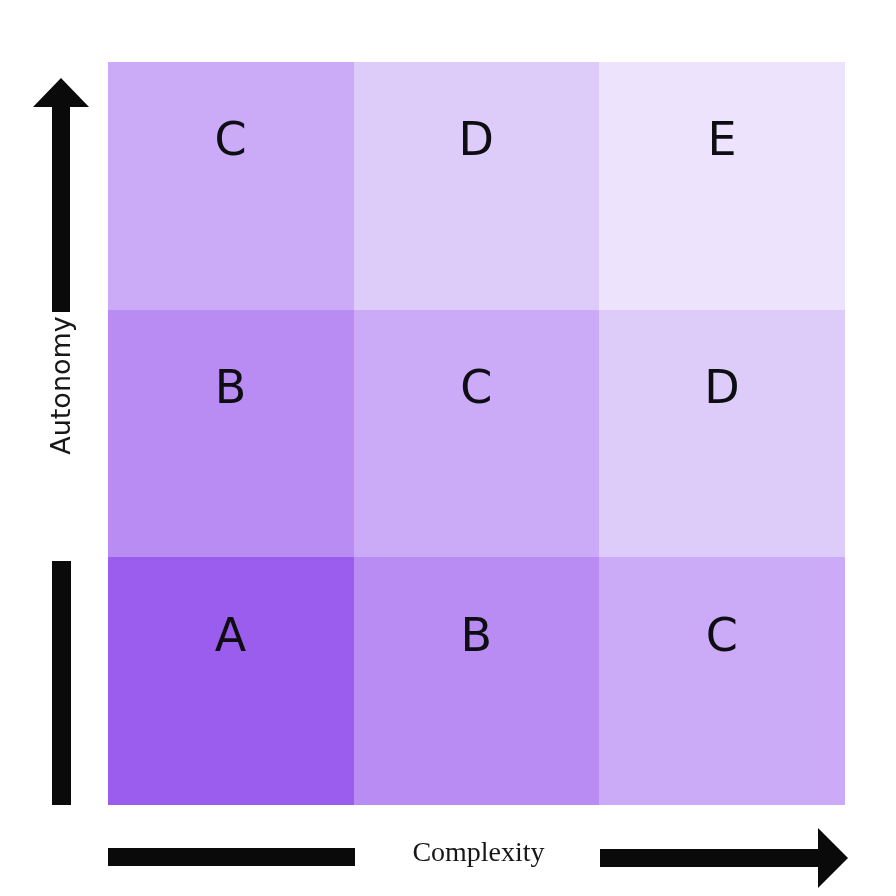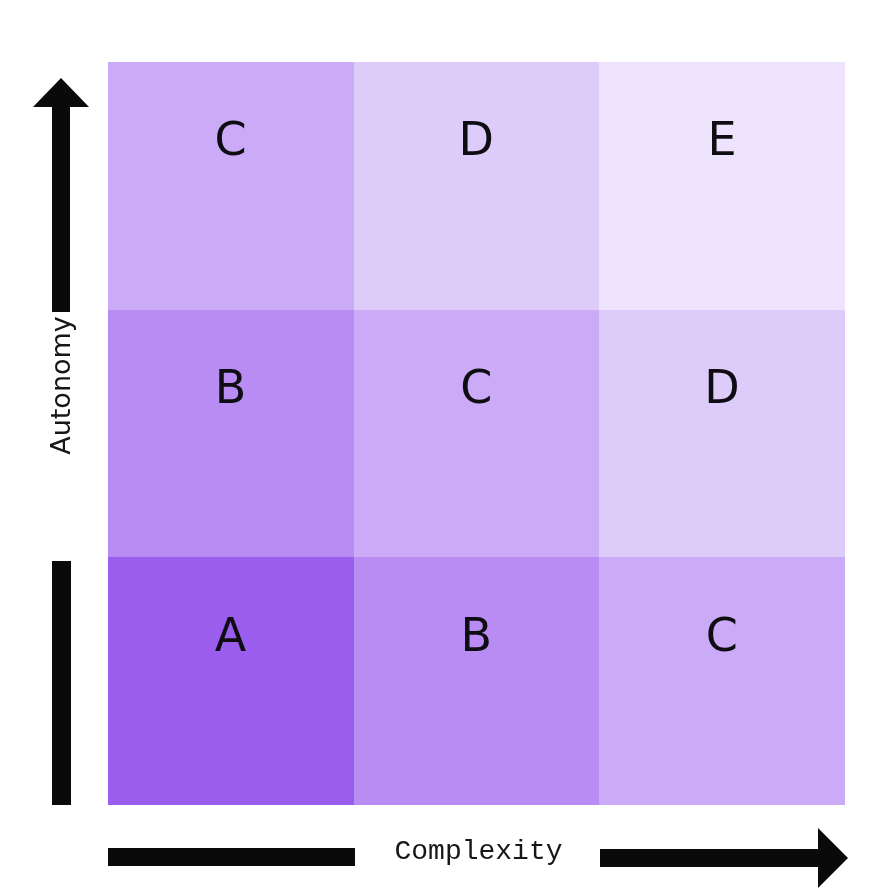--- a/index.html
+++ b/index.html
@@ -108,21 +108,21 @@
     top: 22px;
   }
   #x-axis-label {
     position: absolute;
     left: 355px;
     top: 30px;
     width: 247px;
     text-align: center;
     font-size: 28px;
     color: #171717;
-    font-family: Liberation Mono, monospace;
+    font-family: Liberation Serif, serif;
   }
 </style>
 </head>
 <body>
 
 <div id="stage">
 
   <div id="y-axis">
 
     <div id="y-axis-arrow">

